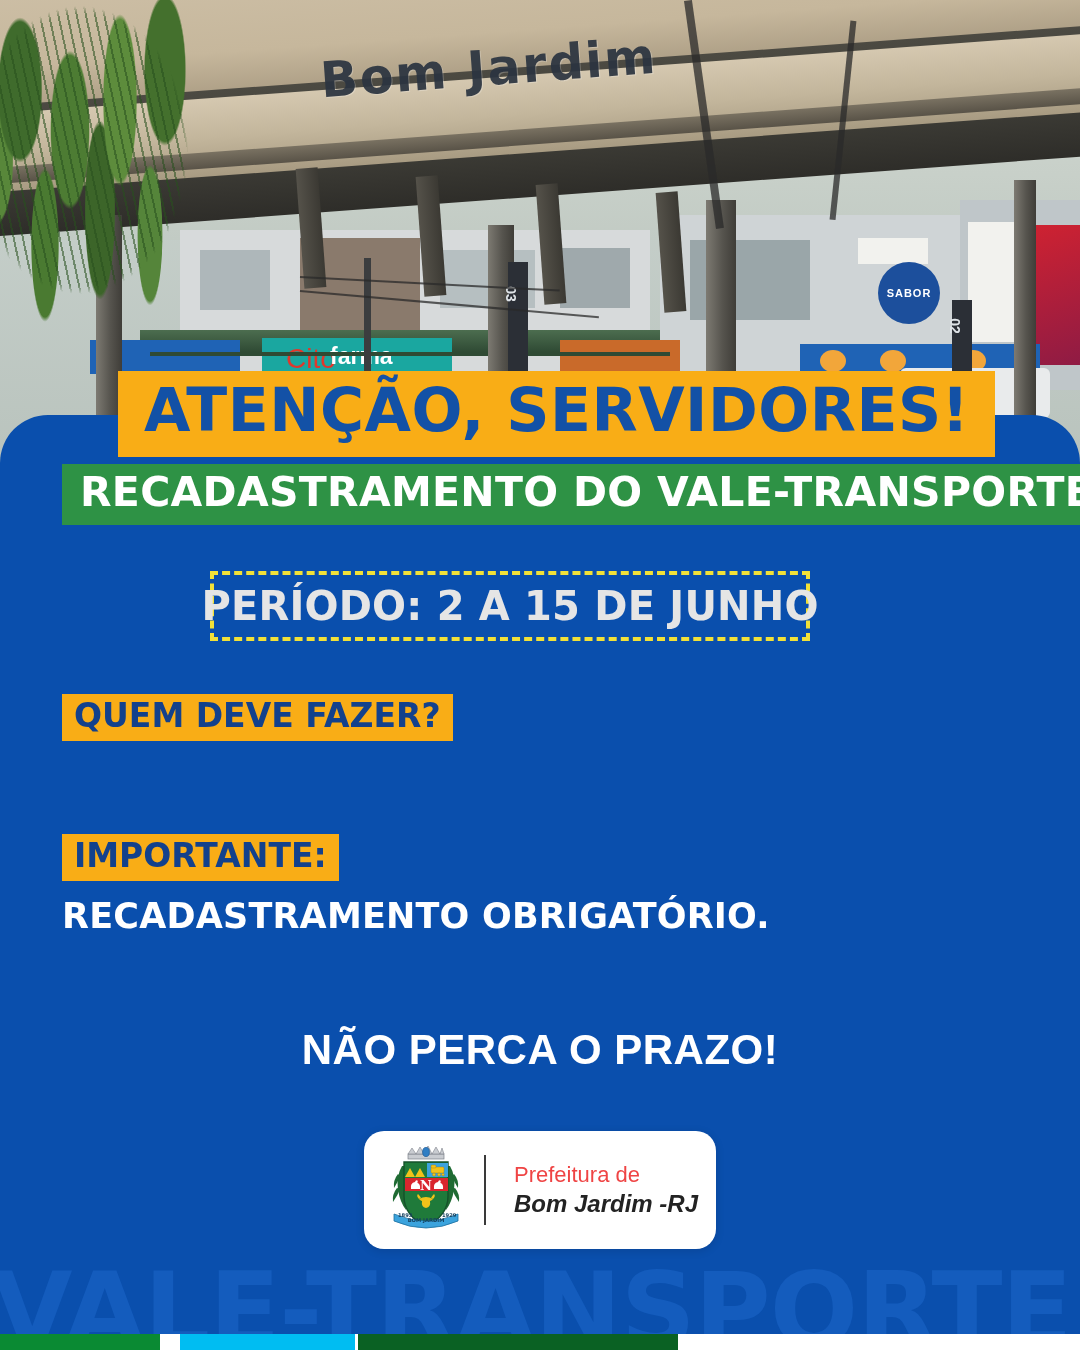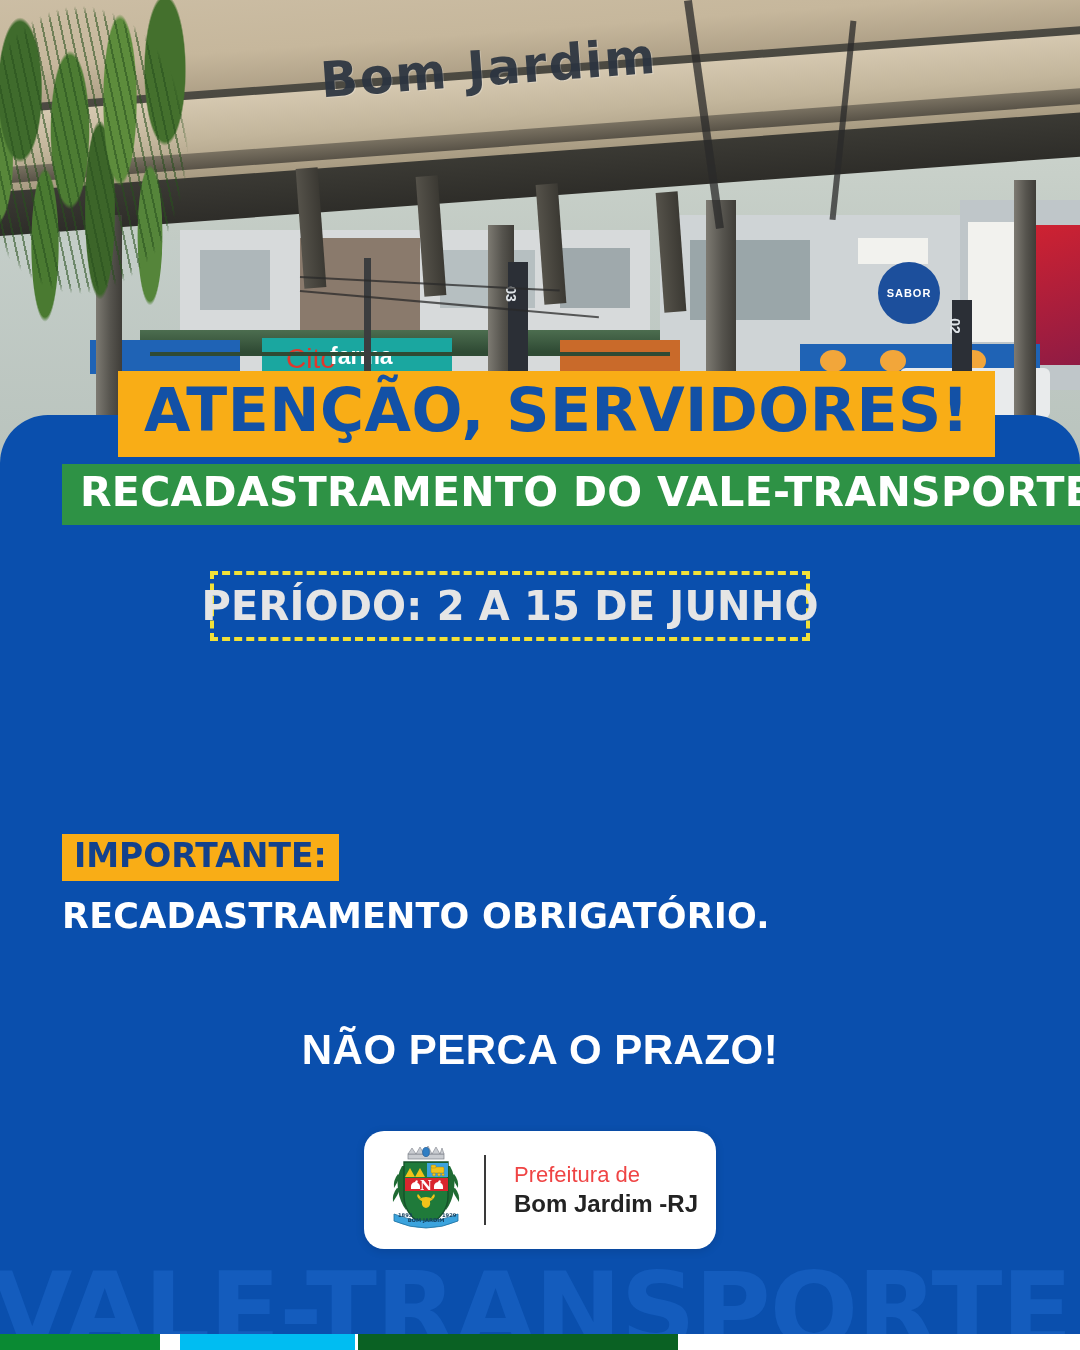--- a/index.html
+++ b/index.html
@@ -203,21 +203,21 @@
   }
   .crest{width:84px;height:92px;flex:0 0 auto;}
   .divider{width:2px;height:70px;background:#3a3a3a;flex:0 0 auto;margin-left:2px;}
   .logotext{display:flex;flex-direction:column;justify-content:center;padding-left:14px;}
   .logotext .t1{
     font-family:"Liberation Sans", sans-serif;font-size:22px;color:#ef4444;
     font-weight:400;line-height:1.25;white-space:nowrap;
   }
   .logotext .t2{
     font-family:"Liberation Sans", sans-serif;font-size:24px;color:#232323;
-    font-weight:700;line-height:1.25;white-space:nowrap;
+    font-weight:700;line-height:1.25;white-space:nowrap;font-style:italic;
   }
 
   
   .botbar{position:absolute;left:0;top:1334px;width:1080px;height:16px;background:#ffffff;}
   .botbar i{position:absolute;top:0;height:16px;display:block;}
   .seg1{left:0;width:160px;background:#0a8a33;}
   .seg2{left:180px;width:175px;background:#00bdf2;}
   .seg3{left:358px;width:320px;background:#0a6123;}
 </style>
 </head>
@@ -297,20 +297,21 @@
 
   <div class="watermark">VALE-TRANSPORTE</div>
 
   <div class="hl-attention">ATENÇÃO, SERVIDORES!</div>
   <div class="hl-sub">RECADASTRAMENTO DO VALE-TRANSPORTE</div>
 
   <div class="period">
     <span>PERÍODO: 2 A 15 DE JUNHO</span>
   </div>
 
+  <div class="tag q">QUEM DEVE FAZER?</div>
 
   <div class="tag i">IMPORTANTE:</div>
   <div class="body-line l2">RECADASTRAMENTO OBRIGATÓRIO.</div>
 
   <div class="cta">NÃO PERCA O PRAZO!</div>
 
   <div class="logocard">
     <svg class="crest" viewBox="0 0 84 92">
 
       <g>

